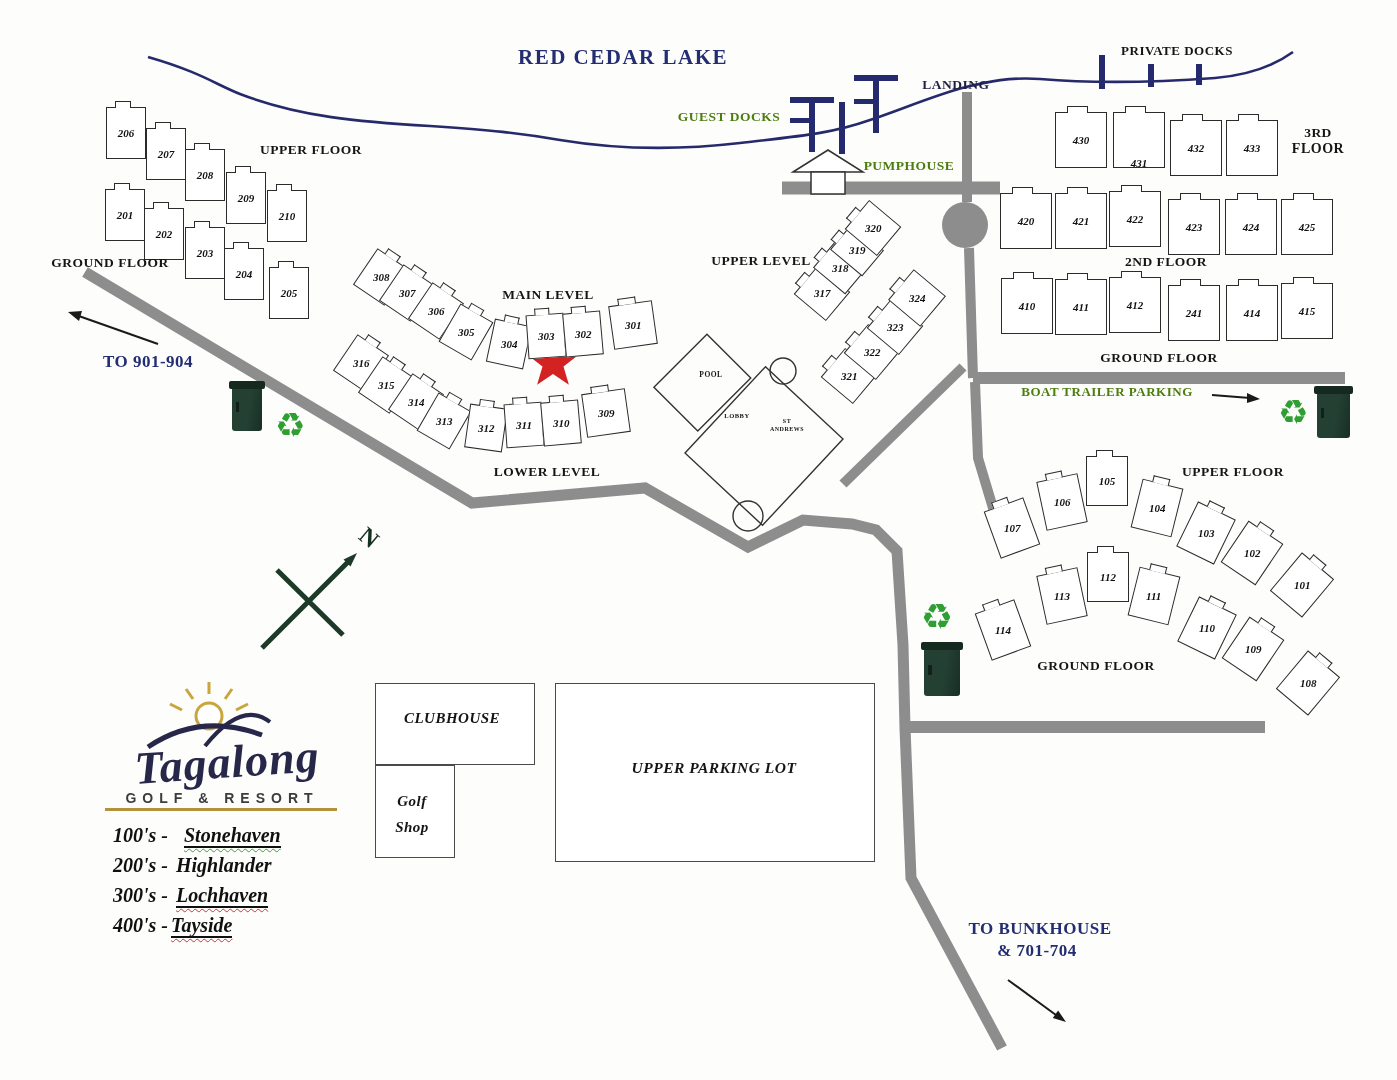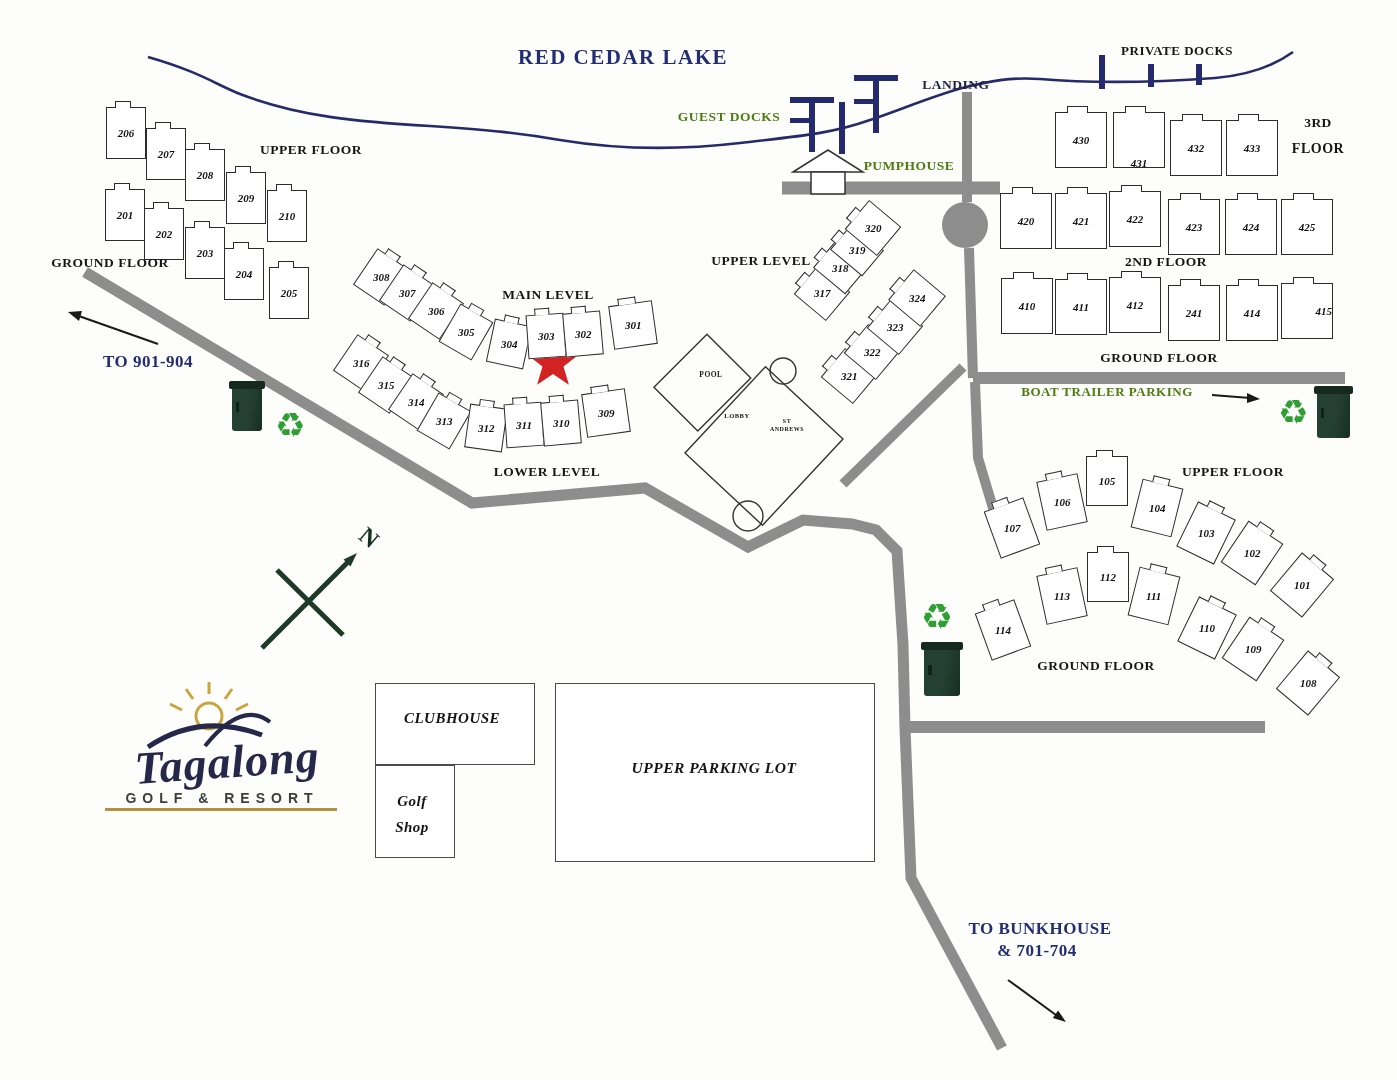--- a/index.html
+++ b/index.html
@@ -260,21 +260,21 @@
       </div>
       <div class="unit" style="left: 1109px; top: 277px; width: 52px; height: 56px; transform: rotate(0deg);">
         <span style="transform: rotate(0deg);">412</span>
       </div>
       <div class="unit" style="left: 1168px; top: 285px; width: 52px; height: 56px; transform: rotate(0deg);">
         <span style="transform: rotate(0deg);">241</span>
       </div>
       <div class="unit" style="left: 1226px; top: 285px; width: 52px; height: 56px; transform: rotate(0deg);">
         <span style="transform: rotate(0deg);">414</span>
       </div>
-      <div class="unit" style="left: 1281px; top: 283px; width: 52px; height: 56px; transform: rotate(0deg); justify-content: flex-end;">
+      <div class="unit" style="left: 1281px; top: 283px; width: 52px; height: 56px; transform: rotate(0deg);">
         <span style="transform: rotate(0deg);">415</span>
       </div>
       <div class="unit" style="left: 991px; top: 503px; width: 42px; height: 50px; transform: rotate(-20deg);">
         <span style="transform: rotate(20deg);">107</span>
       </div>
       <div class="unit" style="left: 1041px; top: 477px; width: 42px; height: 50px; transform: rotate(-12deg);">
         <span style="transform: rotate(12deg);">106</span>
       </div>
       <div class="unit" style="left: 1086px; top: 456px; width: 42px; height: 50px; transform: rotate(0deg);">
         <span style="transform: rotate(0deg);">105</span>
@@ -333,33 +333,47 @@
   <div class="lbl" style="left:311px;top:150px;font-size:13.5px;">UPPER FLOOR</div>
   <div class="lbl" style="left:110px;top:263px;font-size:13.5px;">GROUND FLOOR</div>
   <div class="lbl navy" style="left:148px;top:362px;font-size:17px;">TO 901-904</div>
   <div class="lbl" style="left:548px;top:295px;font-size:13.5px;">MAIN LEVEL</div>
   <div class="lbl" style="left:547px;top:472px;font-size:13.5px;">LOWER LEVEL</div>
   <div class="lbl" style="left:761px;top:261px;font-size:13.5px;">UPPER LEVEL</div>
   <div class="lbl" style="left:711px;top:374px;font-size:7.5px;">POOL</div>
   <div class="lbl" style="left:737px;top:415px;font-size:6.5px;">LOBBY</div>
   <div class="lbl" style="left:787px;top:421px;font-size:6px;">ST</div>
   <div class="lbl" style="left:787px;top:429px;font-size:6px;">ANDREWS</div>
-  <div class="lbl" style="left:1318px;top:123px;font-size:13.5px;">3RD</div>
+  <div class="lbl" style="left:1318px;top:133px;font-size:13.5px;">3RD</div>
   <div class="lbl" style="left:1318px;top:149px;font-size:14px;">FLOOR</div>
   <div class="lbl" style="left:1166px;top:262px;font-size:13.5px;">2ND FLOOR</div>
   <div class="lbl" style="left:1159px;top:358px;font-size:13.5px;">GROUND FLOOR</div>
   <div class="lbl dred" style="left:1107px;top:392px;font-size:13px;">BOAT TRAILER PARKING</div>
   <div class="lbl" style="left:1233px;top:472px;font-size:13.5px;">UPPER FLOOR</div>
   <div class="lbl" style="left:1096px;top:666px;font-size:13.5px;">GROUND FLOOR</div>
   <div class="lbl navy" style="left:1040px;top:929px;font-size:17px;">TO BUNKHOUSE</div>
   <div class="lbl navy" style="left:1037px;top:951px;font-size:17px;text-align:right;">&amp; 701-704</div>
   <div class="lbl ital" style="left:452px;top:718px;font-size:15px;">CLUBHOUSE</div>
   <div class="lbl ital" style="left:412px;top:801px;font-size:15px;">Golf</div>
   <div class="lbl ital" style="left:412px;top:827px;font-size:15px;">Shop</div>
   <div class="lbl ital" style="left:714px;top:768px;font-size:15.5px;">UPPER PARKING LOT</div>
   <div class="lbl" style="left:369px;top:538px;font-size:24px;transform:translate(-50%,-50%) rotate(40deg);color:#14301f;">N</div>
 
   <div class="logo-name" style="left:227px;top:762px;">Tagalong</div>
   <div class="logo-sub" style="left:222px;top:798px;">GOLF &amp; RESORT</div>
   <div class="gold-rule" style="left:105px;top:808px;width:232px;"></div>
 
+  <div style="position:absolute;left:113px;top:824px;">
+    <div class="legend-row">
+      <span>100's -</span><span class="lname u-solid wav-g" style="margin-left:16px;">Stonehaven</span>
+    </div>
+    <div class="legend-row">
+      <span>200's -</span><span class="lname">Highlander</span>
+    </div>
+    <div class="legend-row">
+      <span>300's -</span><span class="lname u-solid wav-r">Lochhaven</span>
+    </div>
+    <div class="legend-row">
+      <span>400's -</span><span class="lname u-solid wav-r" style="margin-left:3px;">Tayside</span>
+    </div>
+  </div>
 
 </div>
 
 </body></html>

